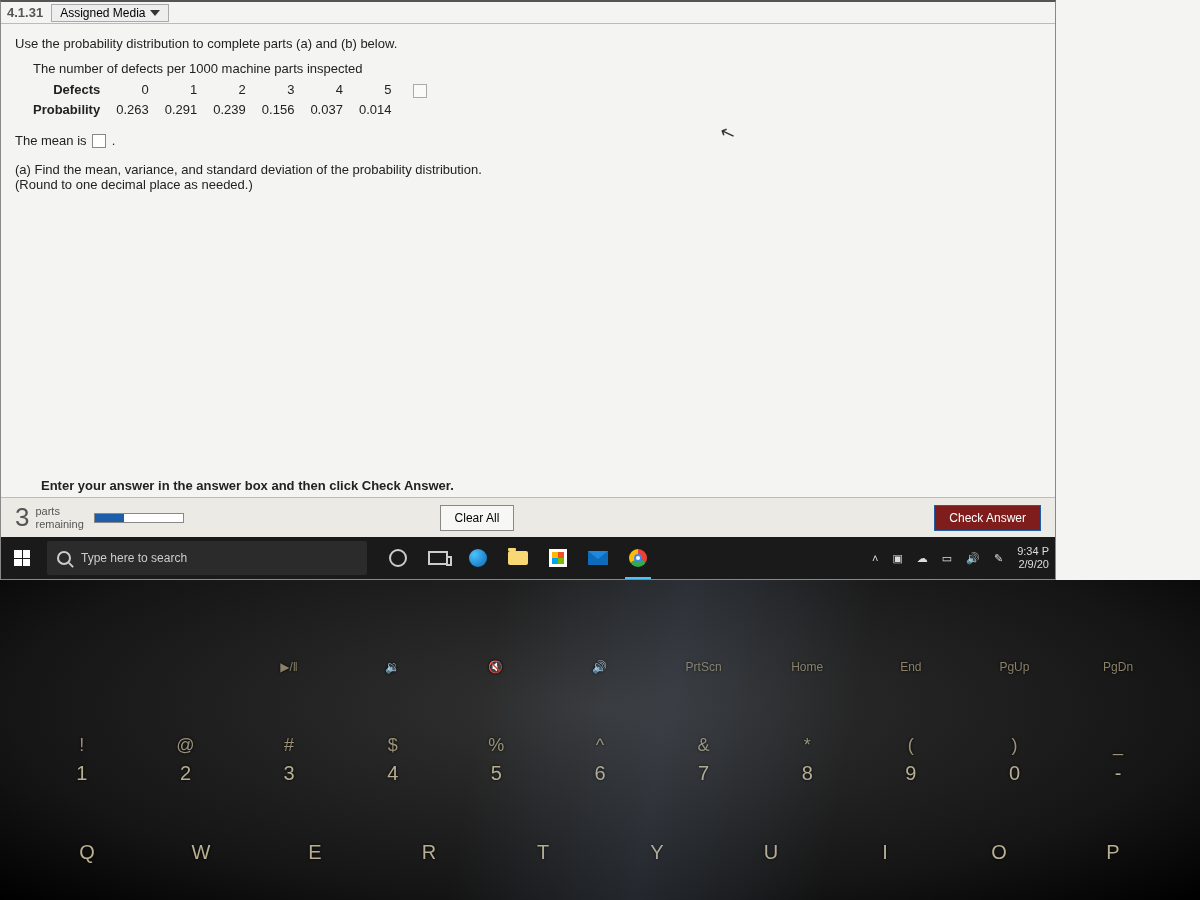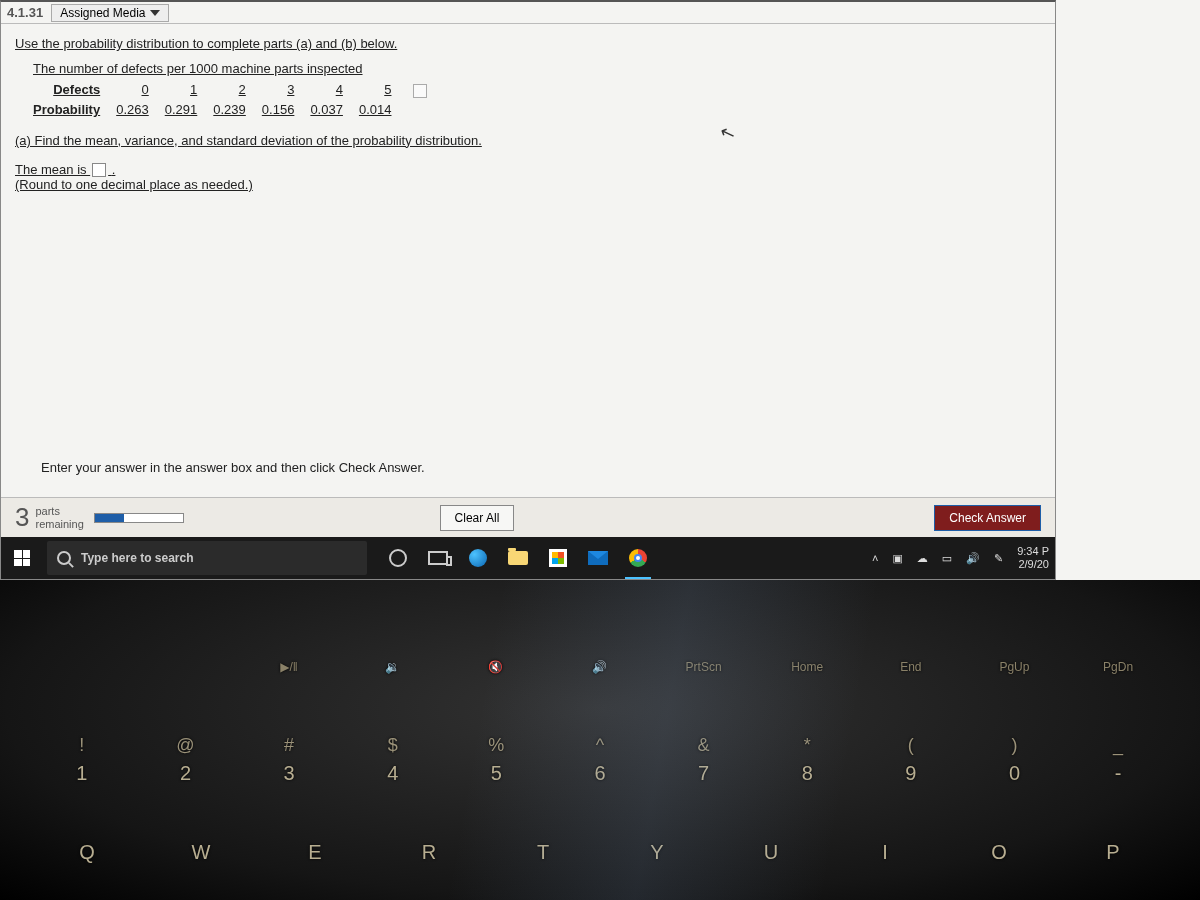--- a/index.html
+++ b/index.html
@@ -2,45 +2,45 @@
 <html><head>
 <meta charset="utf-8">
 <style>
   * { margin: 0; padding: 0; box-sizing: border-box; }
   html, body { width: 1200px; height: 900px; font-family: Arial, sans-serif; background: #f4f4f2; }
   .screen { width: 1056px; height: 580px; background: #f4f4f2; position: relative; overflow: hidden; border: 1px solid #888; border-top: 2px solid #555;}
   .header-row { display: flex; align-items: center; padding: 2px 6px; border-bottom: 1px solid #bbb; height: 22px; font-size: 13px;}
   .qnum { font-weight: bold; color: #555; margin-right: 8px; }
   .assigned-media { border: 1px solid #aaa; padding: 1px 8px; background: #eee; font-size: 12px; display: inline-flex; align-items: center; gap: 4px;}
   .tri-down { width: 0; height: 0; border-left: 5px solid transparent; border-right: 5px solid transparent; border-top: 6px solid #333; display: inline-block;}
-  .content { padding: 12px 14px; font-size: 13px; color: #222; text-decoration: underline; }
+  .content { padding: 12px 14px; font-size: 13px; color: #222; }
   .prompt { margin-bottom: 10px; }
   .indent { margin-left: 18px; }
   .table { border-collapse: collapse; margin-top: 4px; }
   .table td { padding: 2px 16px 2px 0; font-size: 13px; text-align: right; }
   .table td:first-child { font-weight: bold; }
   .popbtn { width: 14px; height: 14px; border: 1px solid #aaa; background: #fafafa; display: inline-block; vertical-align: middle; margin-left: 6px;}
   .qline { margin-top: 14px; }
   .answer-box { display: inline-block; width: 14px; height: 14px; border: 1px solid #888; vertical-align: middle; margin: 0 2px; background: #fff;}
-  .footer-hint { position: absolute; bottom: 104px; left: 40px; font-size: 13px; color: #222;}
+  .footer-hint { position: absolute; bottom: 86px; left: 40px; font-size: 13px; color: #222; font-weight: bold;}
   .footer-bar { position: absolute; bottom: 42px; left: 0; right: 0; height: 40px; border-top: 1px solid #bbb; background: #eceae5; display: flex; align-items: center; padding: 0 14px;}
   .parts-num { font-size: 26px; color: #555; margin-right: 6px; }
   .parts-text { font-size: 11px; color: #555; line-height: 1.1; }
   .progress { width: 90px; height: 10px; border: 1px solid #888; margin-left: 10px; background: #fff; position: relative;}
   .progress-fill { position: absolute; left: 0; top: 0; bottom: 0; width: 33%; background: #1e5ea8;}
   .btn { font-size: 12px; padding: 5px 14px; border: 1px solid #888; background: #f7f7f5; cursor: pointer; }
   .btn-primary { background: #7f1d1d; color: #fff; border-color: #1e5ea8;}
   .spacer { flex: 1; }
   .cursor-arrow { position: absolute; top: 120px; right: 320px; font-size: 18px; color: #333; transform: rotate(-20deg);}
   
   .taskbar { position: absolute; bottom: 0; left: 0; right: 0; height: 42px; background: #1a1a1a; display: flex; align-items: center; color: #fff; font-size: 12px;}
   .tb-start { width: 42px; height: 42px; display: flex; align-items: center; justify-content: center;}
   .win-logo { width: 16px; height: 16px; display: grid; grid-template-columns: 1fr 1fr; grid-template-rows: 1fr 1fr; gap: 1px;}
   .win-logo span { background: #fff;}
-  .search-box { display: flex; align-items: center; background: #2b2b2b; height: 34px; width: 320px; padding: 0 10px; border-radius: 2px; margin-left: 4px; font-weight: bold;}
+  .search-box { display: flex; align-items: center; background: #2b2b2b; height: 34px; width: 320px; padding: 0 10px; border-radius: 2px; margin-left: 4px;}
   .search-box .mag { width: 14px; height: 14px; border: 2px solid #ccc; border-radius: 50%; position: relative; margin-right: 10px;}
   .search-box .mag::after { content: ""; position: absolute; width: 6px; height: 2px; background: #ccc; bottom: -3px; right: -5px; transform: rotate(45deg);}
   .search-box span.txt { color: #ccc; }
   .tb-icons { display: flex; gap: 18px; margin-left: 20px; align-items: center;}
   .tb-icons .ic { width: 22px; height: 22px; display: flex; align-items: center; justify-content: center; font-size: 16px;}
   .circle { width: 18px; height: 18px; border: 2px solid #ccc; border-radius: 50%;}
   .taskview { width: 20px; height: 14px; border: 2px solid #ccc; position: relative;}
   .taskview::after { content: ""; position: absolute; right: -6px; top: 3px; width: 4px; height: 6px; border: 2px solid #ccc; border-left: none;}
   .edge-ic { width: 18px; height: 18px; border-radius: 50%; background: radial-gradient(circle at 30% 30%, #4cc2ff, #0b67b3);}
   .folder-ic { width: 20px; height: 14px; background: #f8d775; border-radius: 2px; position: relative;}
@@ -101,26 +101,26 @@
           <td>0.239</td>
           <td>0.156</td>
           <td>0.037</td>
           <td>0.014</td>
           <td></td>
         </tr>
       </tbody>
         </table>
     </div>
 
-    <div class="qline">(a) Find the mean, variance, and standard deviation of the probability distribution.</div>
     <div class="qline">
       <span>The mean is </span>
       <span class="answer-box"></span>
       <span>.</span>
     </div>
+    <div class="qline">(a) Find the mean, variance, and standard deviation of the probability distribution.</div>
     <div>(Round to one decimal place as needed.)</div>
   </div>
 
   <span class="cursor-arrow">↖</span>
 
   <div class="footer-hint">Enter your answer in the answer box and then click Check Answer.</div>
 
   <div class="footer-bar">
     <span class="parts-num">3</span>
     <div class="parts-text">

